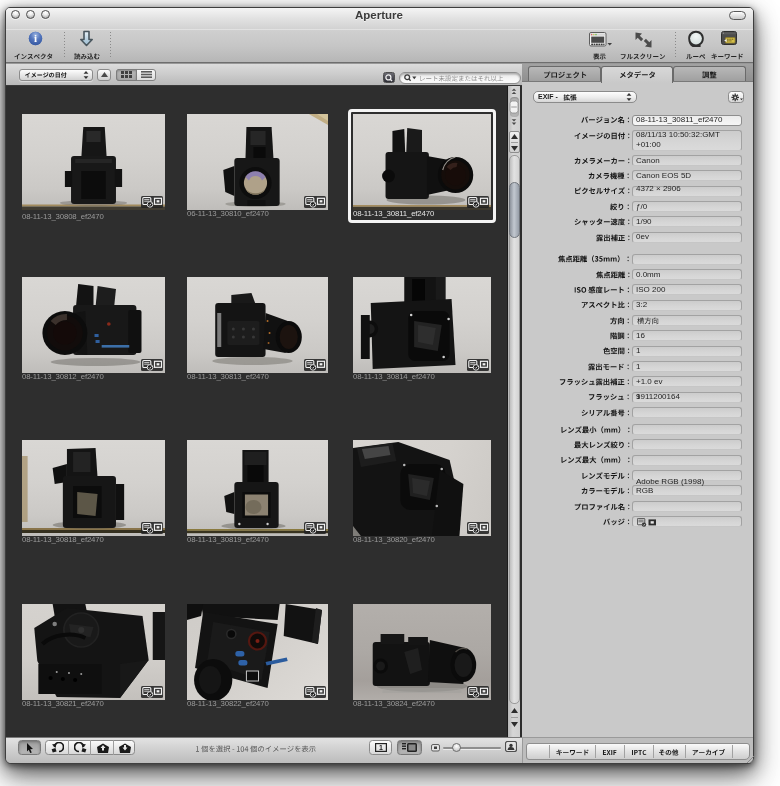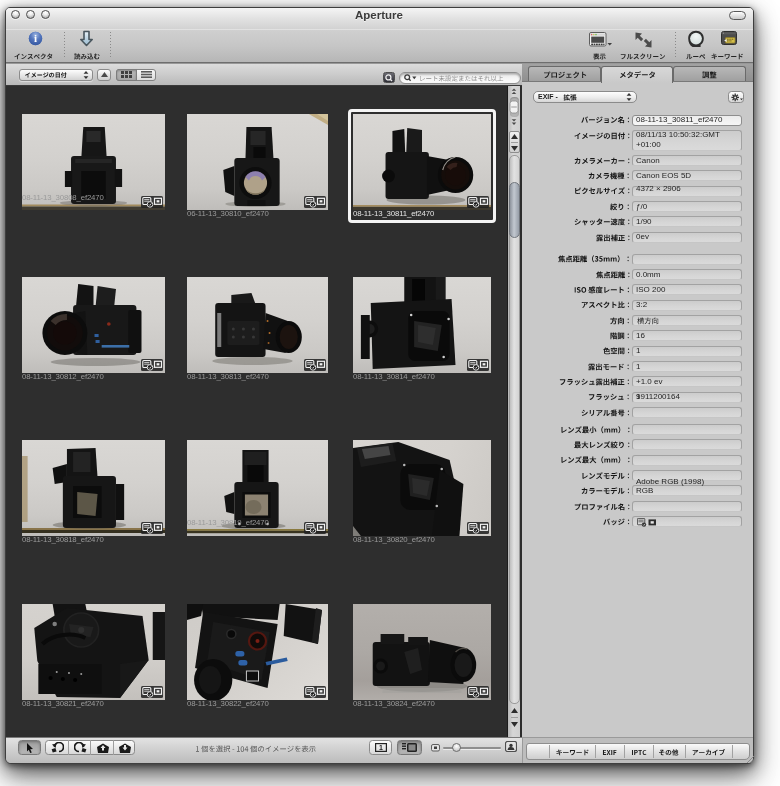--- a/index.html
+++ b/index.html
@@ -204,21 +204,21 @@
         <rect x="0" y="0" width="22" height="12" rx="1.5" fill="#222222" opacity=".88"></rect>
         <rect x="1.8" y="1.5" width="8" height="7" rx="1" fill="none" stroke="#f2f2f2" stroke-width="1.1"></rect>
         <line x1="3.2" y1="3.4" x2="8.4" y2="3.4" stroke="#f2f2f2" stroke-width=".8"></line>
         <line x1="3.2" y1="5.2" x2="8.4" y2="5.2" stroke="#f2f2f2" stroke-width=".8"></line>
         <circle cx="9" cy="8.4" r="2.8" fill="#1a1a1a" stroke="#f2f2f2" stroke-width=".9"></circle>
         <path d="M7.8,8.4 L8.8,9.4 L10.4,7.4" fill="none" stroke="#f2f2f2" stroke-width=".8"></path>
         <rect x="13.5" y="2.3" width="7" height="6" fill="none" stroke="#f2f2f2" stroke-width="1.2"></rect>
         <rect x="15.6" y="4.2" width="2.8" height="2.2" fill="#f2f2f2"></rect>
       </svg>
     </div>
-<div class="fn" style="left:22px;top:193px;color:#9a9a9a">08-11-13_30808_ef2470</div>
+<div class="fn" style="left:22px;top:212px;color:#9a9a9a">08-11-13_30808_ef2470</div>
 <div class="photo" style="left:187px;top:114px;width:141px;">
       <svg class="cam" viewBox="0 0 140 96" preserveAspectRatio="none">
         <path d="M121,0 L140,0 L140,11 Z" fill="#c2ae84"></path>
         <path d="M129,0 L140,0 L140,7 Z" fill="#d4c49c"></path>
         <ellipse cx="68" cy="90" rx="30" ry="3" fill="#6a675f" opacity=".4"></ellipse>
         <path d="M59,13 L84,13 L86,47 L58,47 Z" fill="#151515"></path>
         <rect x="63" y="17" width="15" height="14" fill="#262626"></rect>
         <rect x="66" y="33" width="12" height="12" fill="#0a0a0a"></rect>
         <rect x="47" y="44" width="45" height="48" rx="3" fill="#171717"></rect>
         <path d="M36,56 L47,52 L47,82 L38,78 Z" fill="#111111"></path>
@@ -407,21 +407,21 @@
         <rect x="0" y="0" width="22" height="12" rx="1.5" fill="#222222" opacity=".88"></rect>
         <rect x="1.8" y="1.5" width="8" height="7" rx="1" fill="none" stroke="#f2f2f2" stroke-width="1.1"></rect>
         <line x1="3.2" y1="3.4" x2="8.4" y2="3.4" stroke="#f2f2f2" stroke-width=".8"></line>
         <line x1="3.2" y1="5.2" x2="8.4" y2="5.2" stroke="#f2f2f2" stroke-width=".8"></line>
         <circle cx="9" cy="8.4" r="2.8" fill="#1a1a1a" stroke="#f2f2f2" stroke-width=".9"></circle>
         <path d="M7.8,8.4 L8.8,9.4 L10.4,7.4" fill="none" stroke="#f2f2f2" stroke-width=".8"></path>
         <rect x="13.5" y="2.3" width="7" height="6" fill="none" stroke="#f2f2f2" stroke-width="1.2"></rect>
         <rect x="15.6" y="4.2" width="2.8" height="2.2" fill="#f2f2f2"></rect>
       </svg>
     </div>
-<div class="fn" style="left:187px;top:518px;color:#9a9a9a">08-11-13_30819_ef2470</div>
+<div class="fn" style="left:187px;top:535px;color:#9a9a9a">08-11-13_30819_ef2470</div>
 <div class="photo" style="left:353px;top:440px;width:138px;background:linear-gradient(115deg,#d8d5d1 0%,#d5d2ce 55%,#cbc8c4 100%);">
       <svg class="cam" viewBox="0 0 140 96" preserveAspectRatio="none">
         <path d="M0,8 L46,2 L98,20 L104,46 L88,96 L0,96 Z" fill="#131313"></path>
         <path d="M4,8 L40,3 L44,21 L8,27 Z" fill="#1d1d1d"></path>
         <path d="M9,9 L36,6 L38,15 L12,19 Z" fill="#454545"></path>
         <rect x="48" y="24" width="46" height="46" rx="10" fill="#0b0b0b"></rect>
         <path d="M56,34 L82,38 L78,60 L58,56 Z" fill="#202020"></path>
         <path d="M60,38 L78,41 L75,56 L61,53 Z" fill="#2b2b2b"></path>
         <path d="M88,30 L112,44 L108,96 L80,96 Z" fill="#101010"></path>
         <circle cx="52" cy="25" r="1.3" fill="#b8b8b8"></circle>

